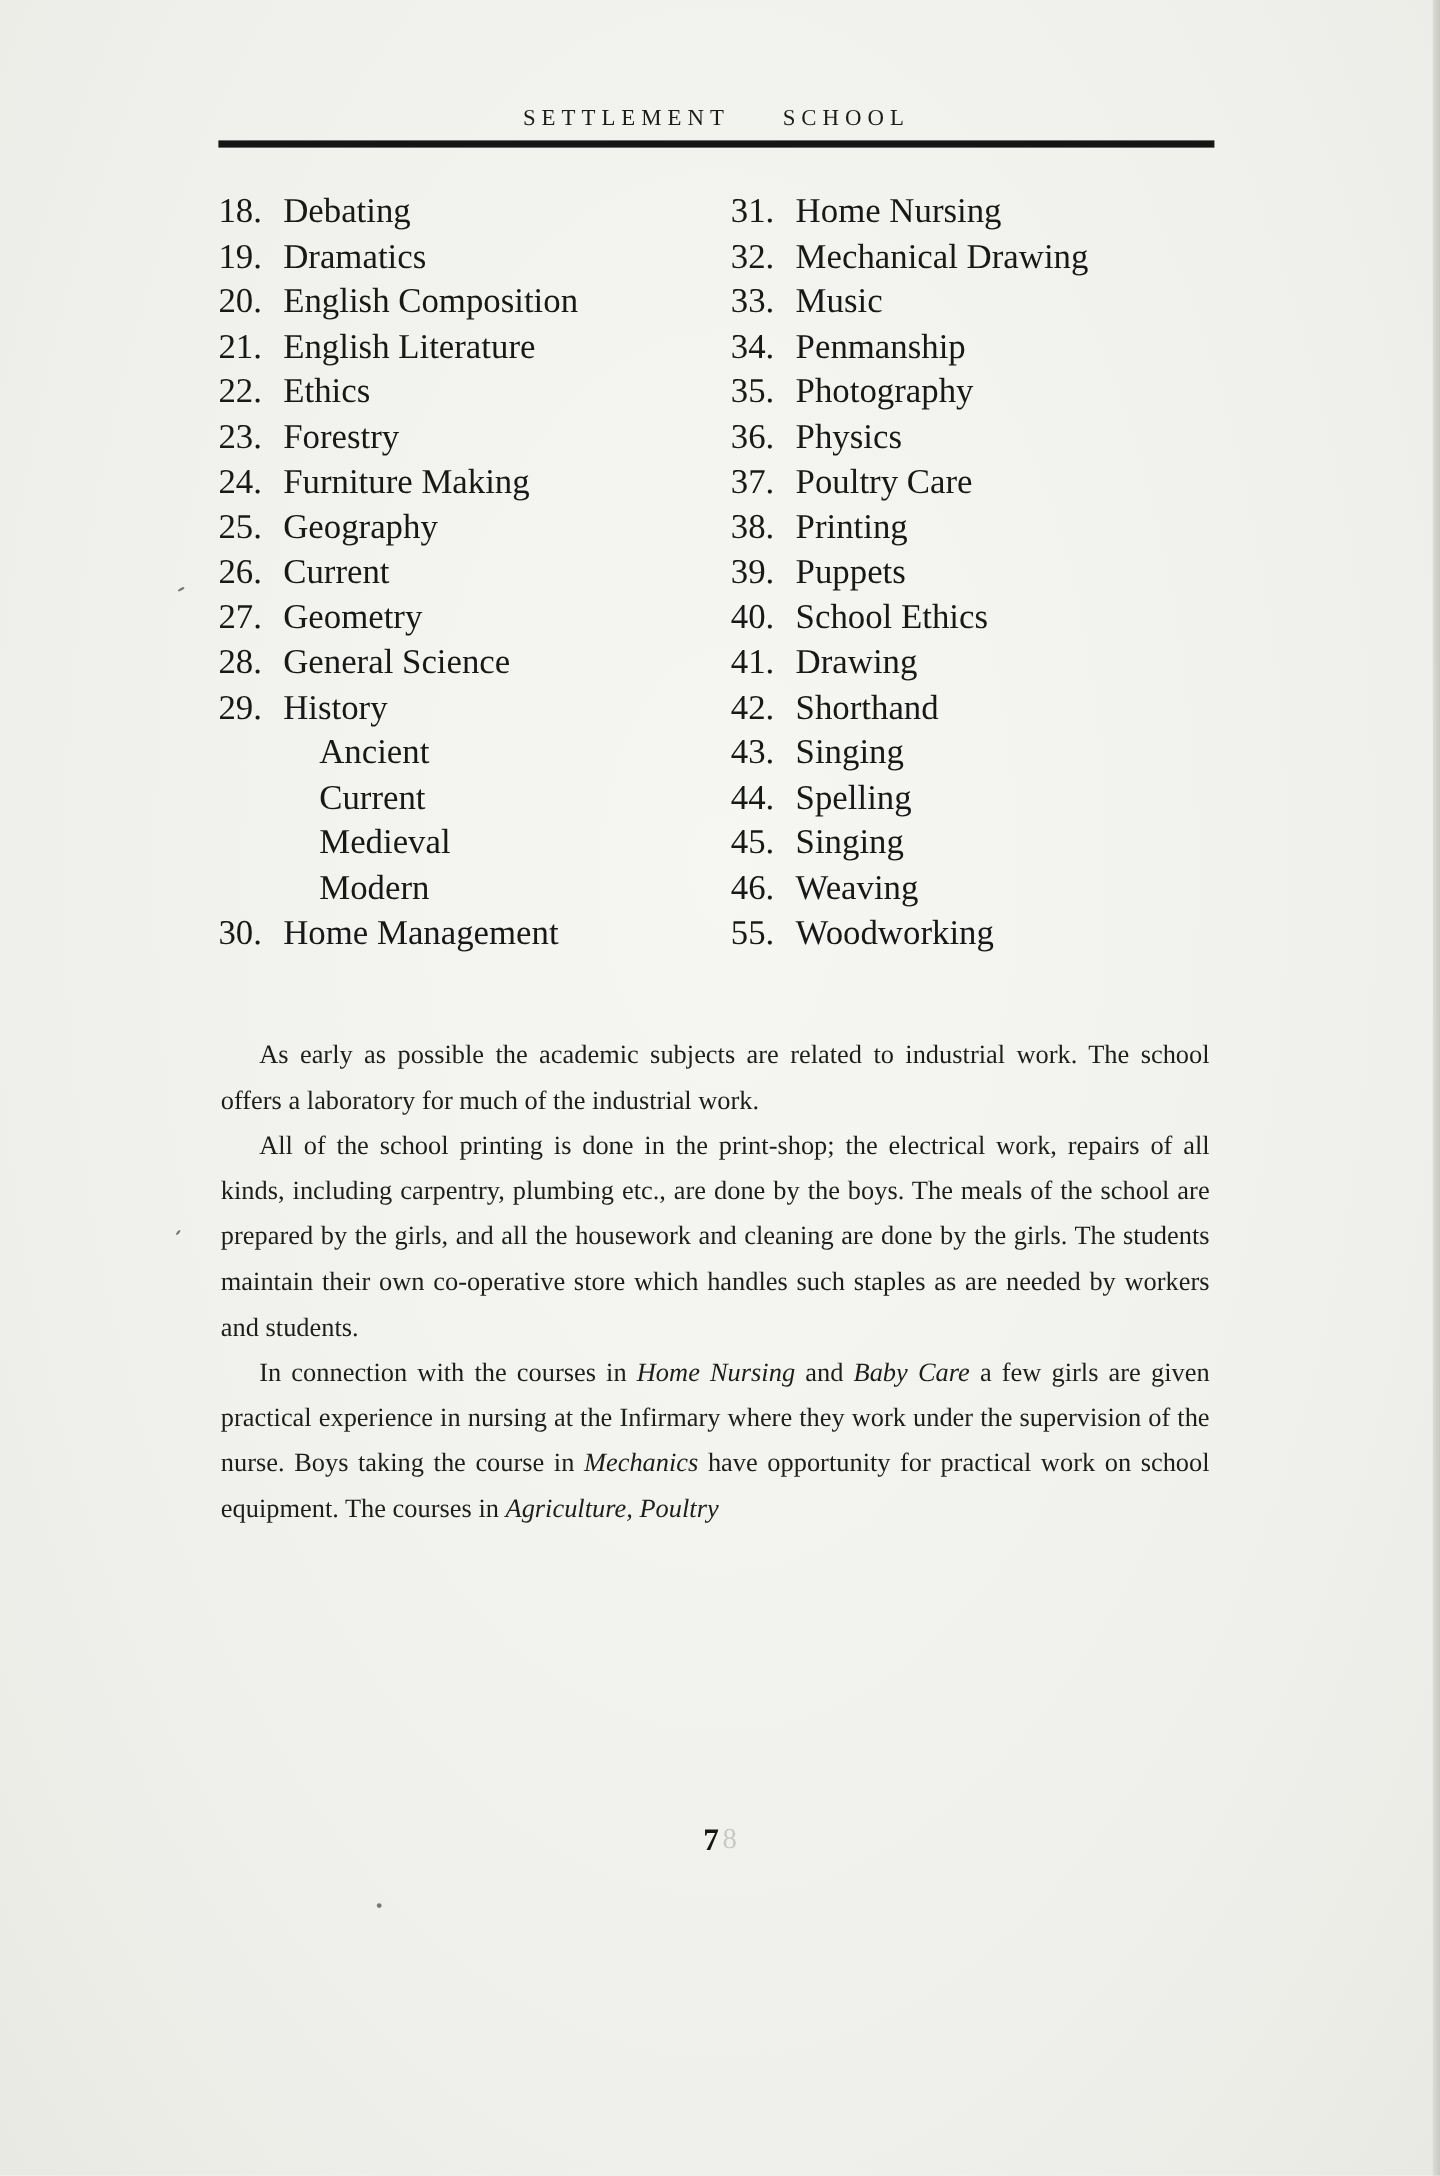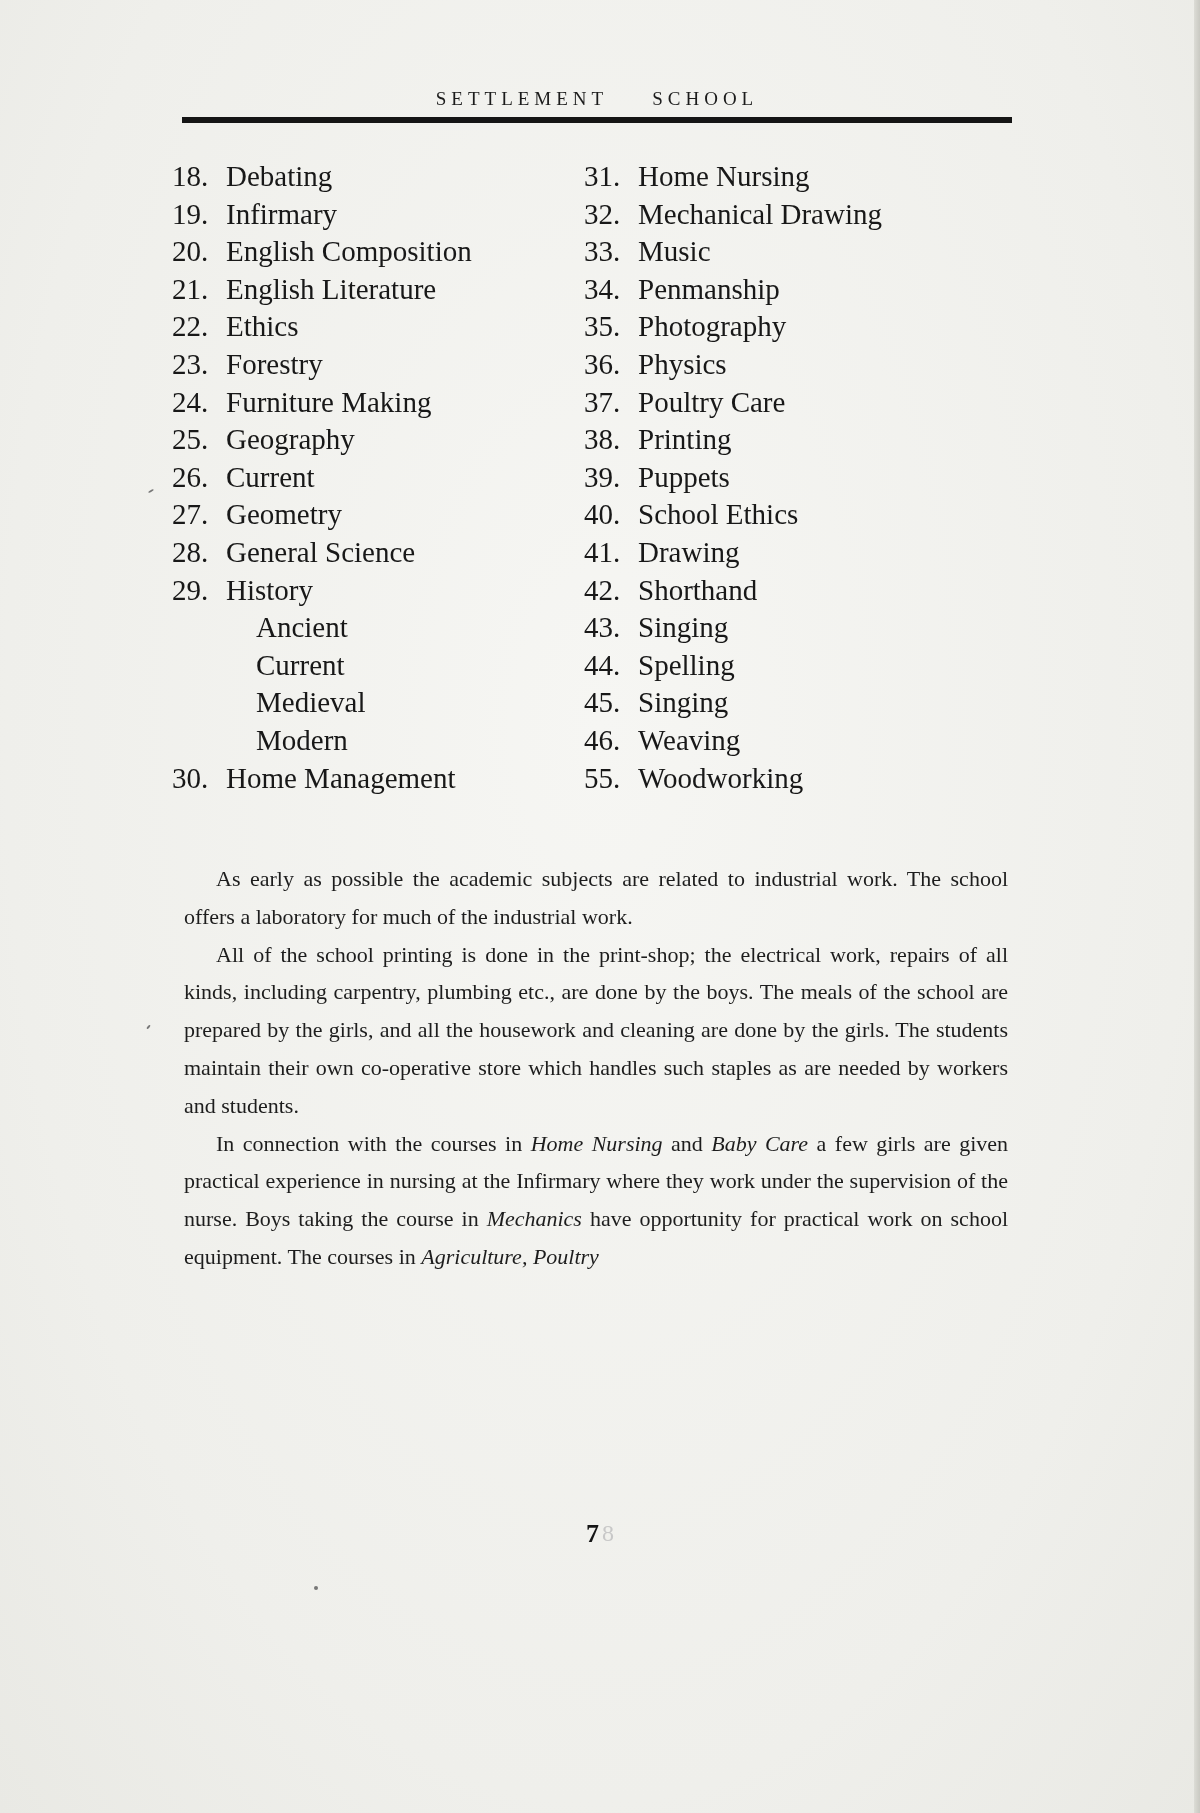--- a/index.html
+++ b/index.html
@@ -56,22 +56,22 @@
       width: 1200px;
     }
     .col {
       position: absolute;
       top: 0;
       font-family: "Liberation Serif", serif;
       font-size: 29px;
       line-height: 37.6px;
       color: #181818;
     }
-    .col-left { left: 172px; width: 400px; }
-    .col-right { left: 584px; width: 440px; }
+    .col-left { left: 182px; width: 400px; }
+    .col-right { left: 609px; width: 440px; }
     .item { white-space: nowrap; }
     .item .num { display: inline-block; width: 54px; }
     .item .sub { padding-left: 84px; text-align: right; }
     .body-text {
       position: absolute;
       left: 184px;
       top: 860px;
       width: 824px;
       font-family: "Liberation Serif", serif;
       font-size: 22px;
@@ -116,21 +116,21 @@
   <div class="right-edge"></div>
 
   <div class="running-head">
     <span class="word">SETTLEMENT</span><span class="gap"></span><span class="word">SCHOOL</span>
   </div>
   <div class="head-rule"></div>
 
   <div class="subjects">
     <div class="col col-left">
       <div class="item"><span class="num">18.</span><span>Debating</span></div>
-      <div class="item"><span class="num">19.</span><span>Infirmary</span></div>
+      <div class="item"><span class="num">19.</span><span>Dramatics</span></div>
       <div class="item"><span class="num">20.</span><span>English Composition</span></div>
       <div class="item"><span class="num">21.</span><span>English Literature</span></div>
       <div class="item"><span class="num">22.</span><span>Ethics</span></div>
       <div class="item"><span class="num">23.</span><span>Forestry</span></div>
       <div class="item"><span class="num">24.</span><span>Furniture Making</span></div>
       <div class="item"><span class="num">25.</span><span>Geography</span></div>
       <div class="item"><span class="num">26.</span><span>Current</span></div>
       <div class="item"><span class="num">27.</span><span>Geometry</span></div>
       <div class="item"><span class="num">28.</span><span>General Science</span></div>
       <div class="item"><span class="num">29.</span><span>History</span></div>

